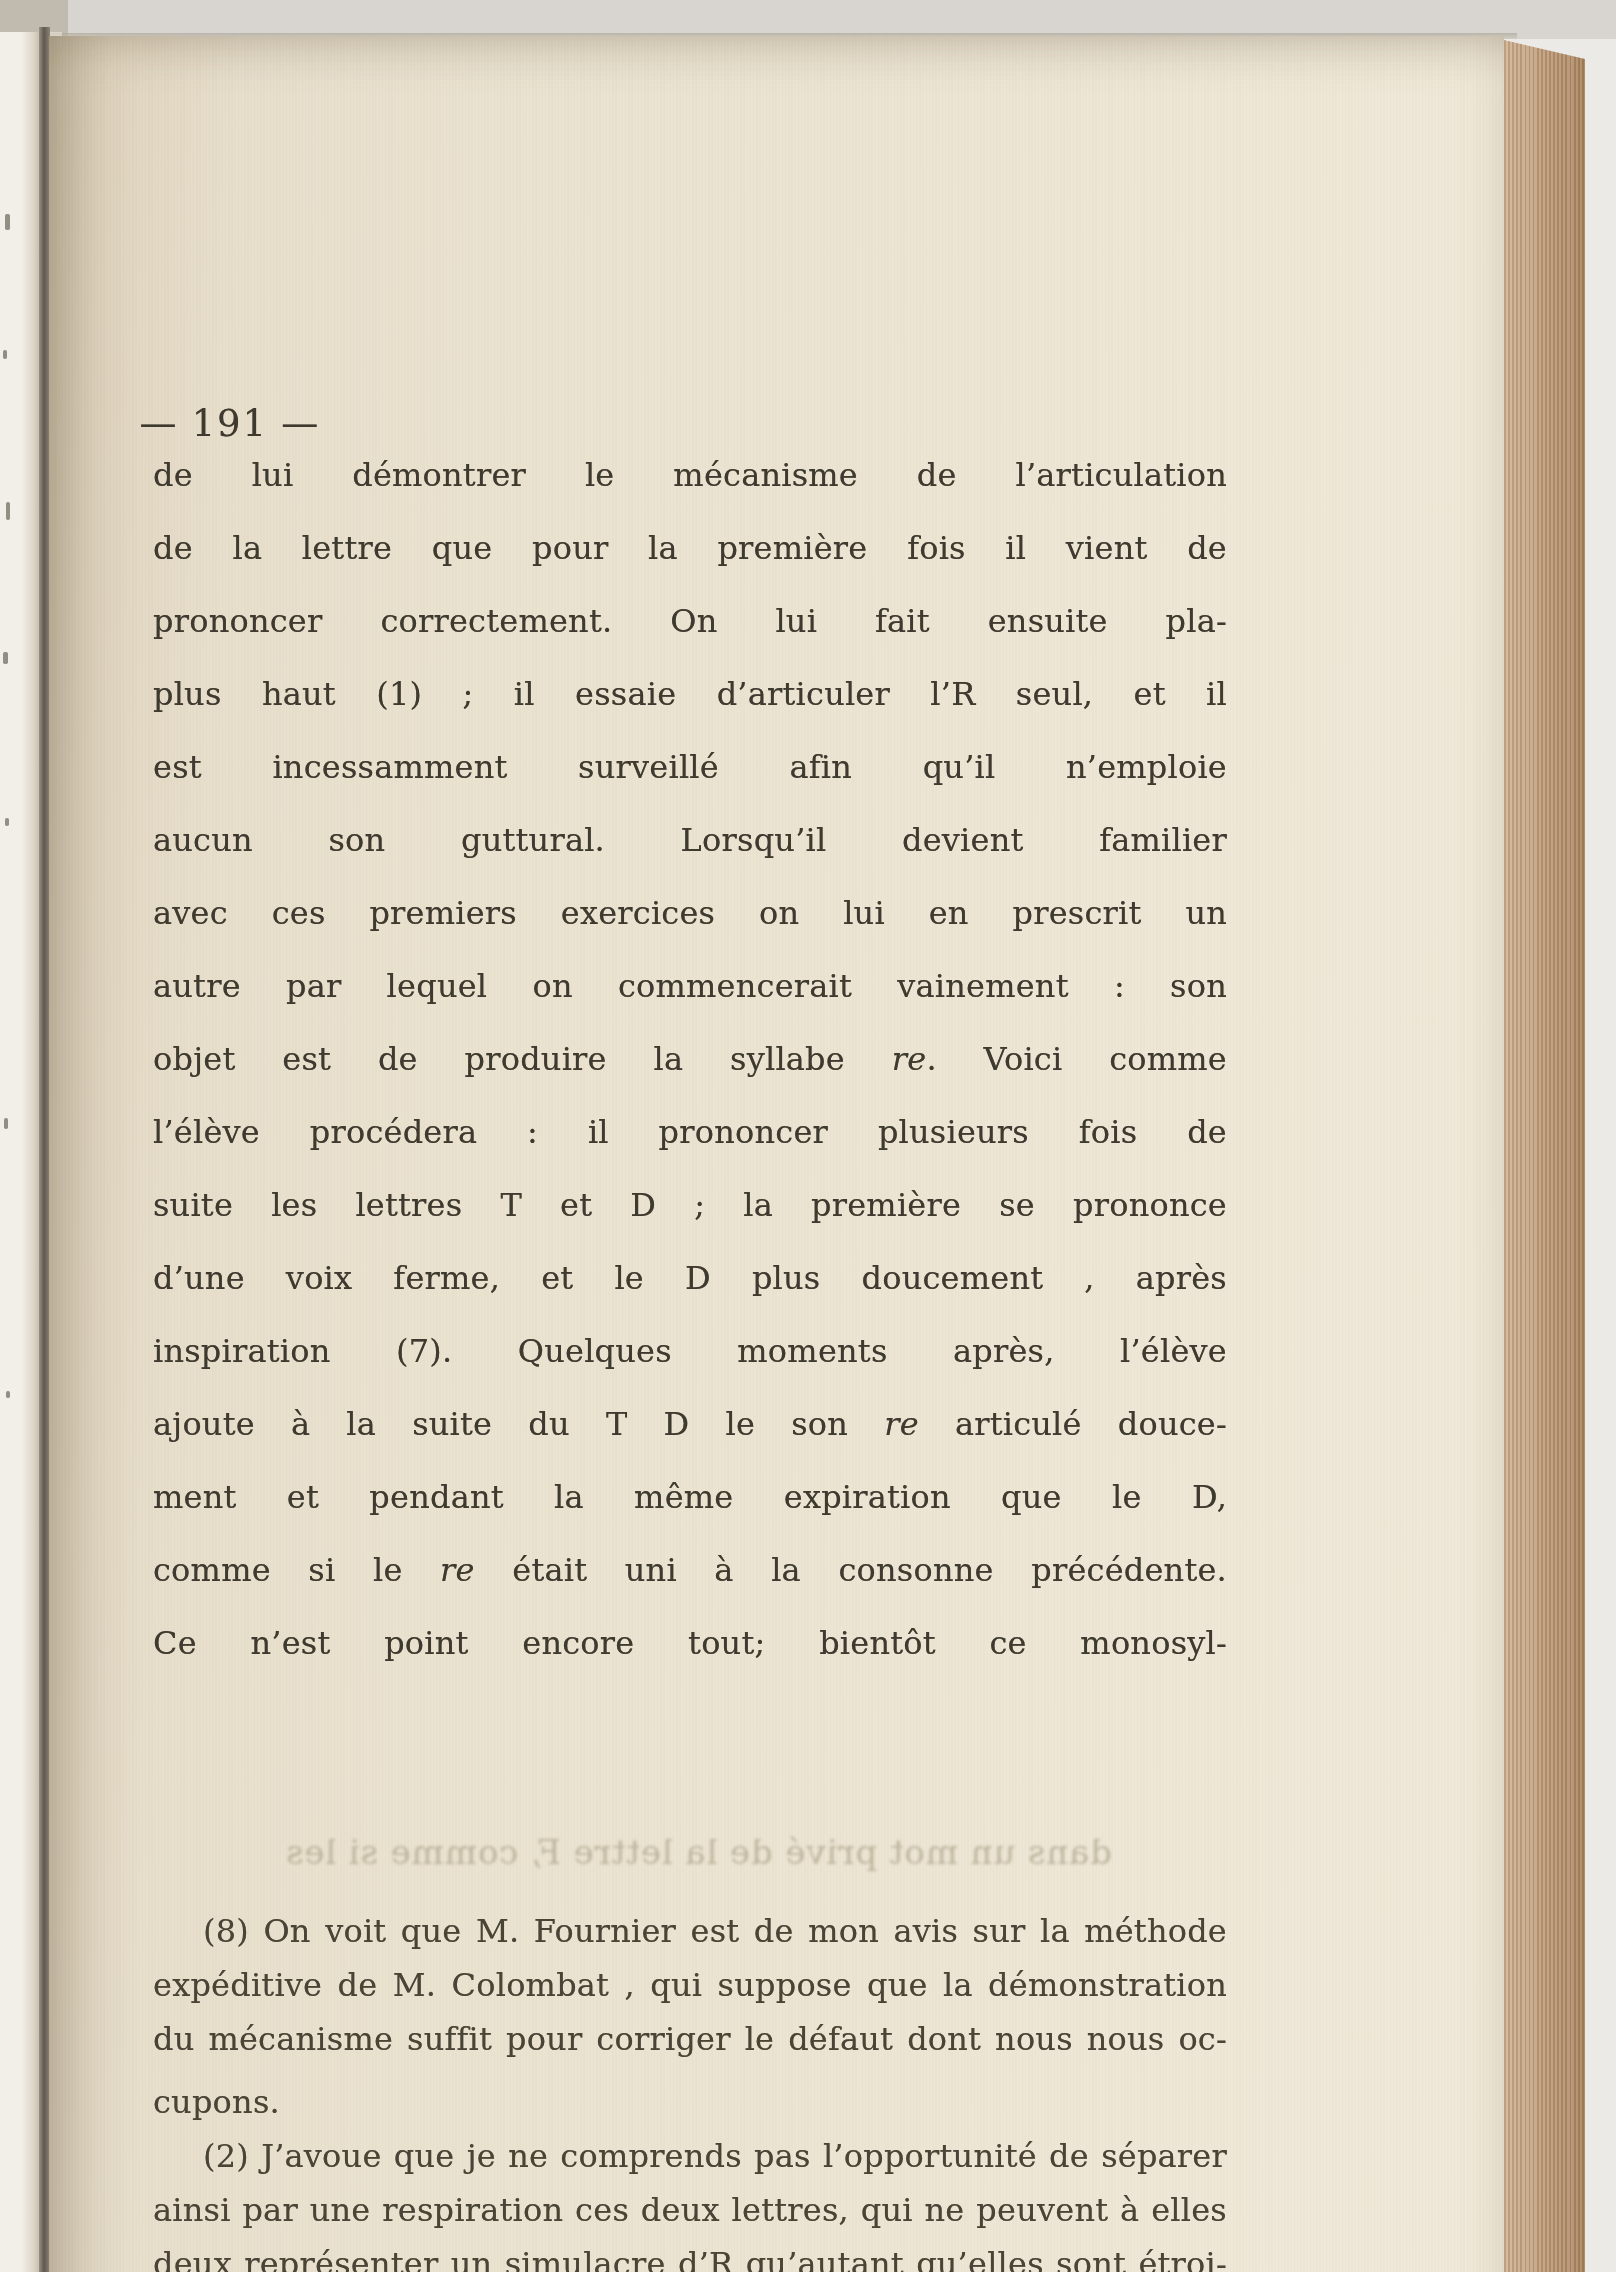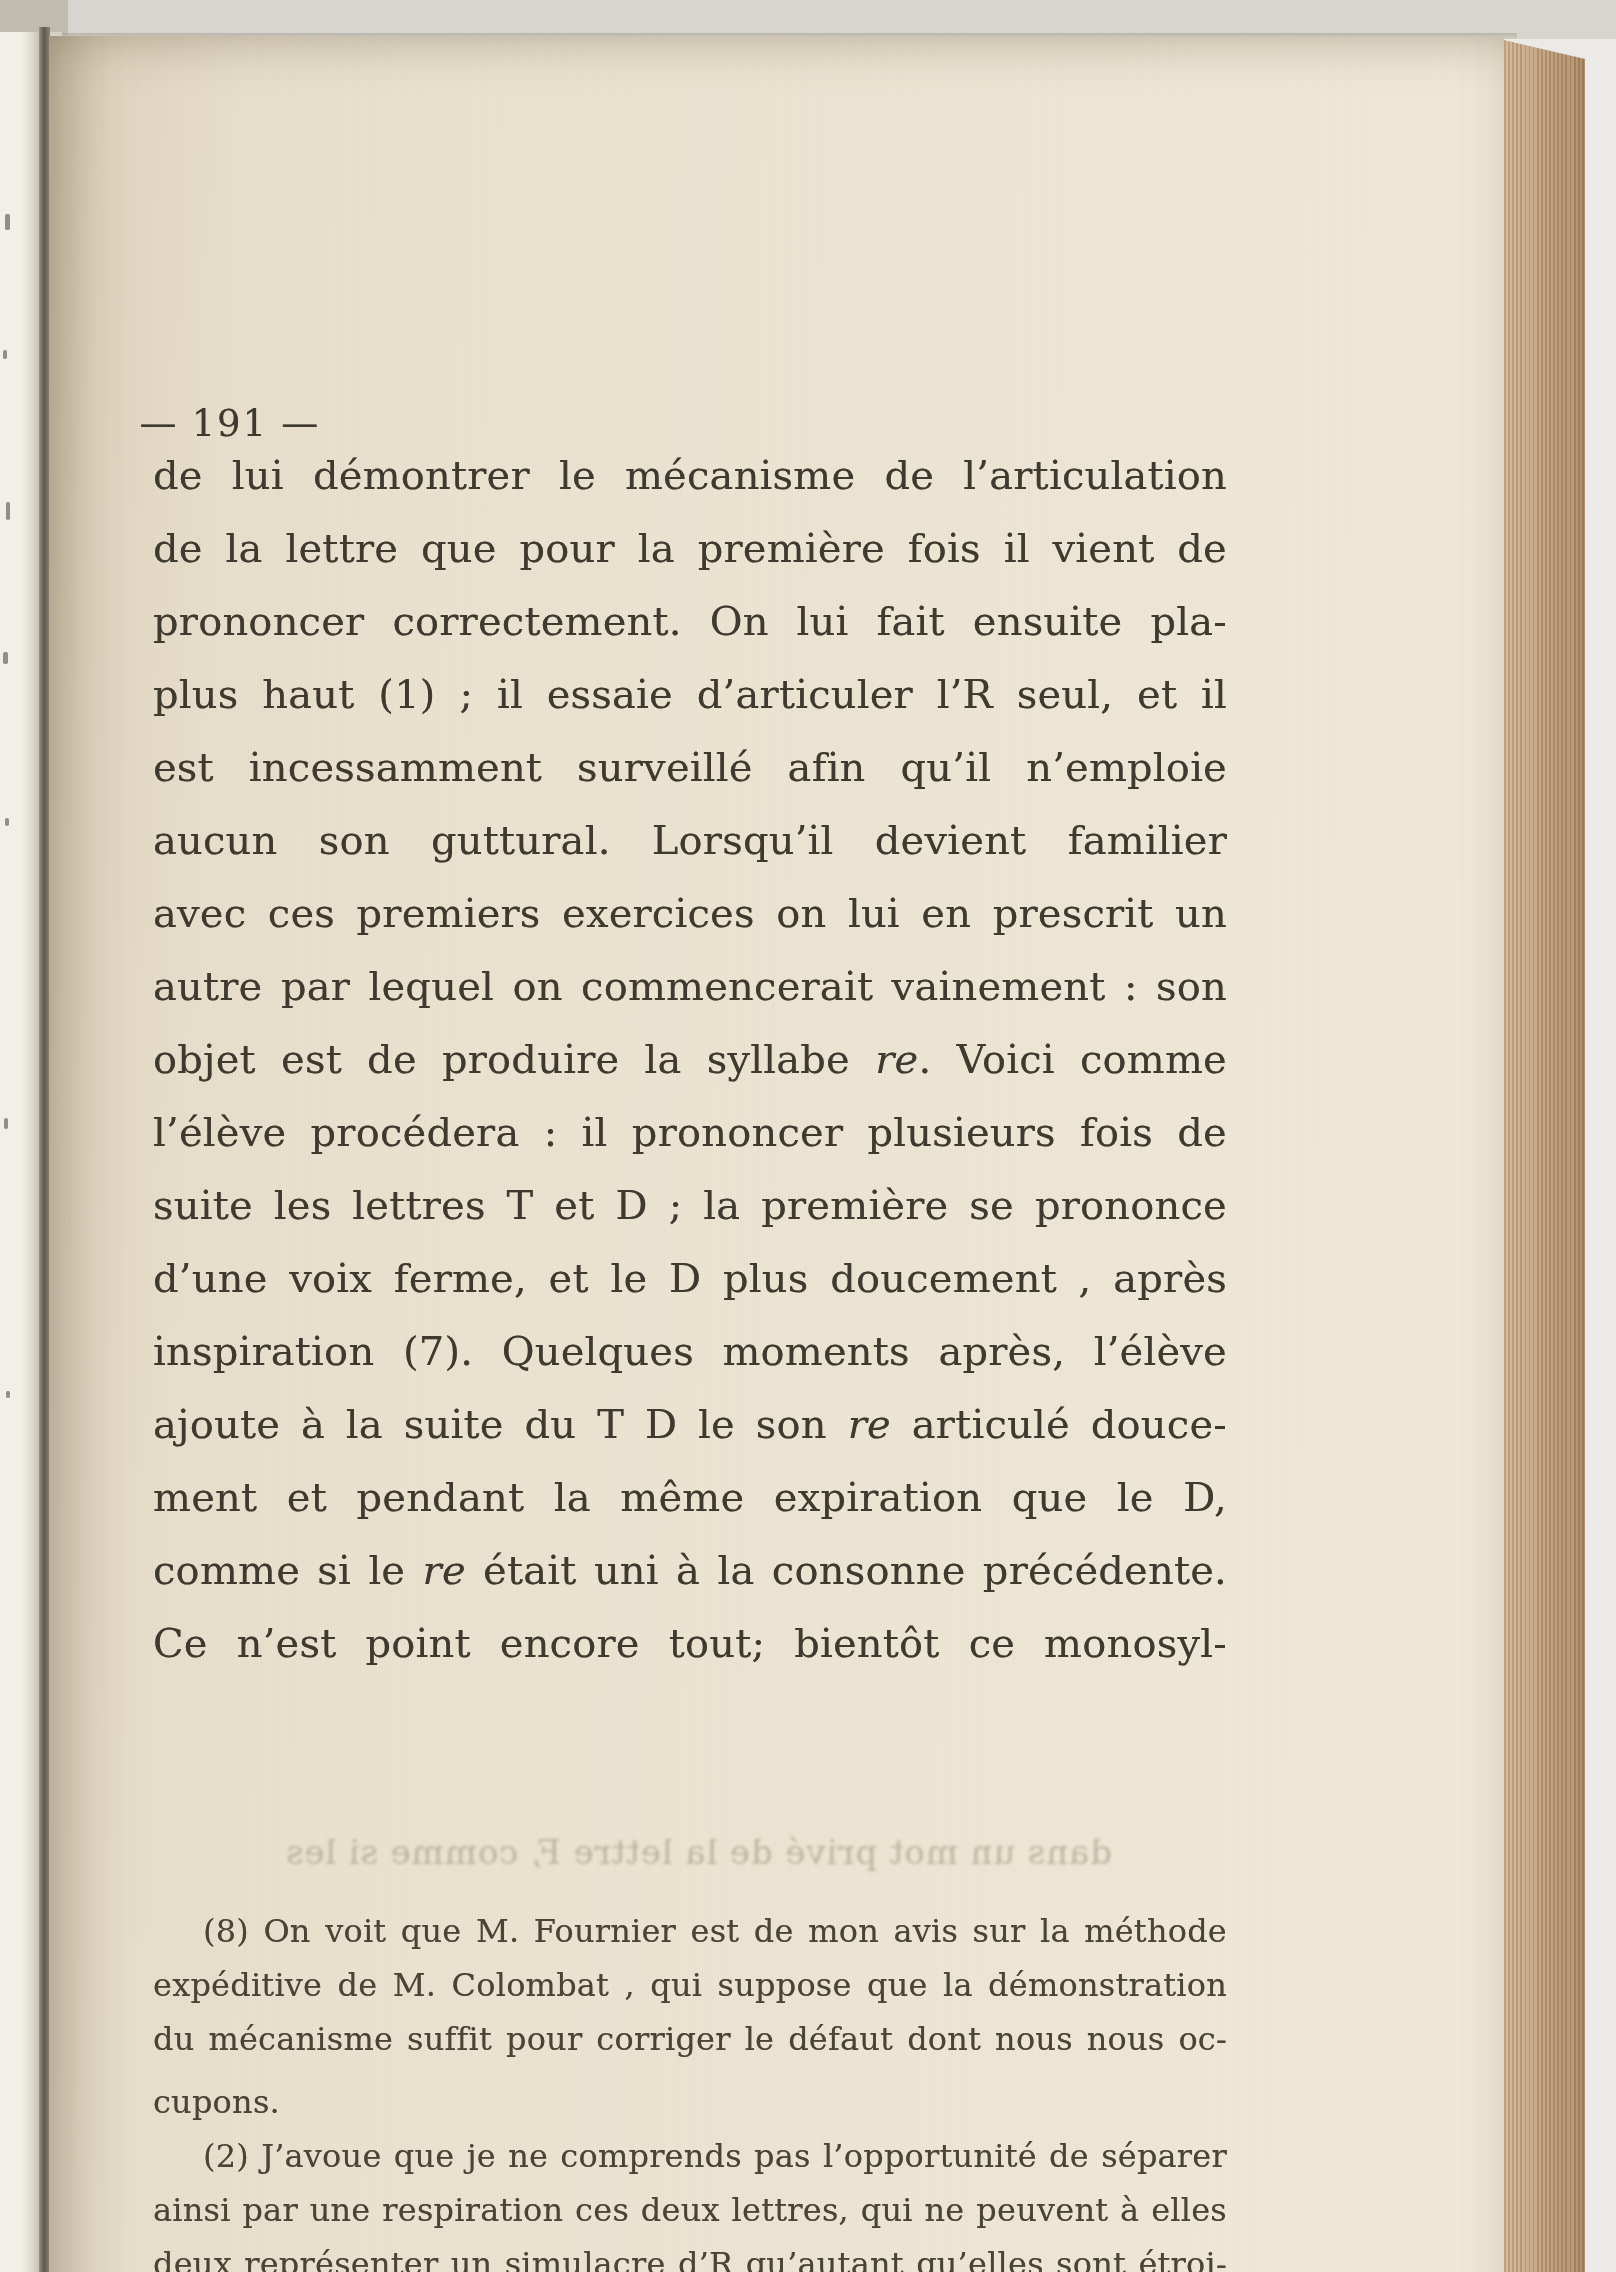--- a/index.html
+++ b/index.html
@@ -45,21 +45,21 @@
     clip-path:polygon(0 0,100% 19px,100% calc(100% - 12.7px),0 calc(100% - 0.9px));
   }
 
   .folio{
     position:absolute;left:104px;top:328px;width:1074px;text-align:left;
     font-size:37px;line-height:42px;color:var(--ink,#3f3a2f);letter-spacing:1.8px;
     transform:translateX(-13.6px);text-shadow:0 0 0.5px rgba(60,55,45,.55);margin-top:39px;
   }
   .body-text{position:absolute;left:104px;top:403px;width:1074px;}
   .line{
-    font-size:40px;line-height:73px;color:var(--ink,#3f3a2f);
+    font-size:32px;line-height:73px;color:var(--ink,#3f3a2f);
     text-align:justify;text-align-last:justify;text-justify:inter-word;
     white-space:nowrap;letter-spacing:0.2px;word-spacing:1.4px;
     text-shadow:0 0 0.5px rgba(60,55,45,.55);
   }
   .footnotes{position:absolute;left:104px;top:1868px;width:1074px;}
   .fn-line{
     font-size:32px;line-height:54px;color:var(--ink-fn,#4a4437);
     text-align:justify;text-align-last:justify;text-justify:inter-word;
     white-space:nowrap;letter-spacing:0.2px;word-spacing:0.9px;
     text-shadow:0 0 0.5px rgba(70,64,52,.5);

